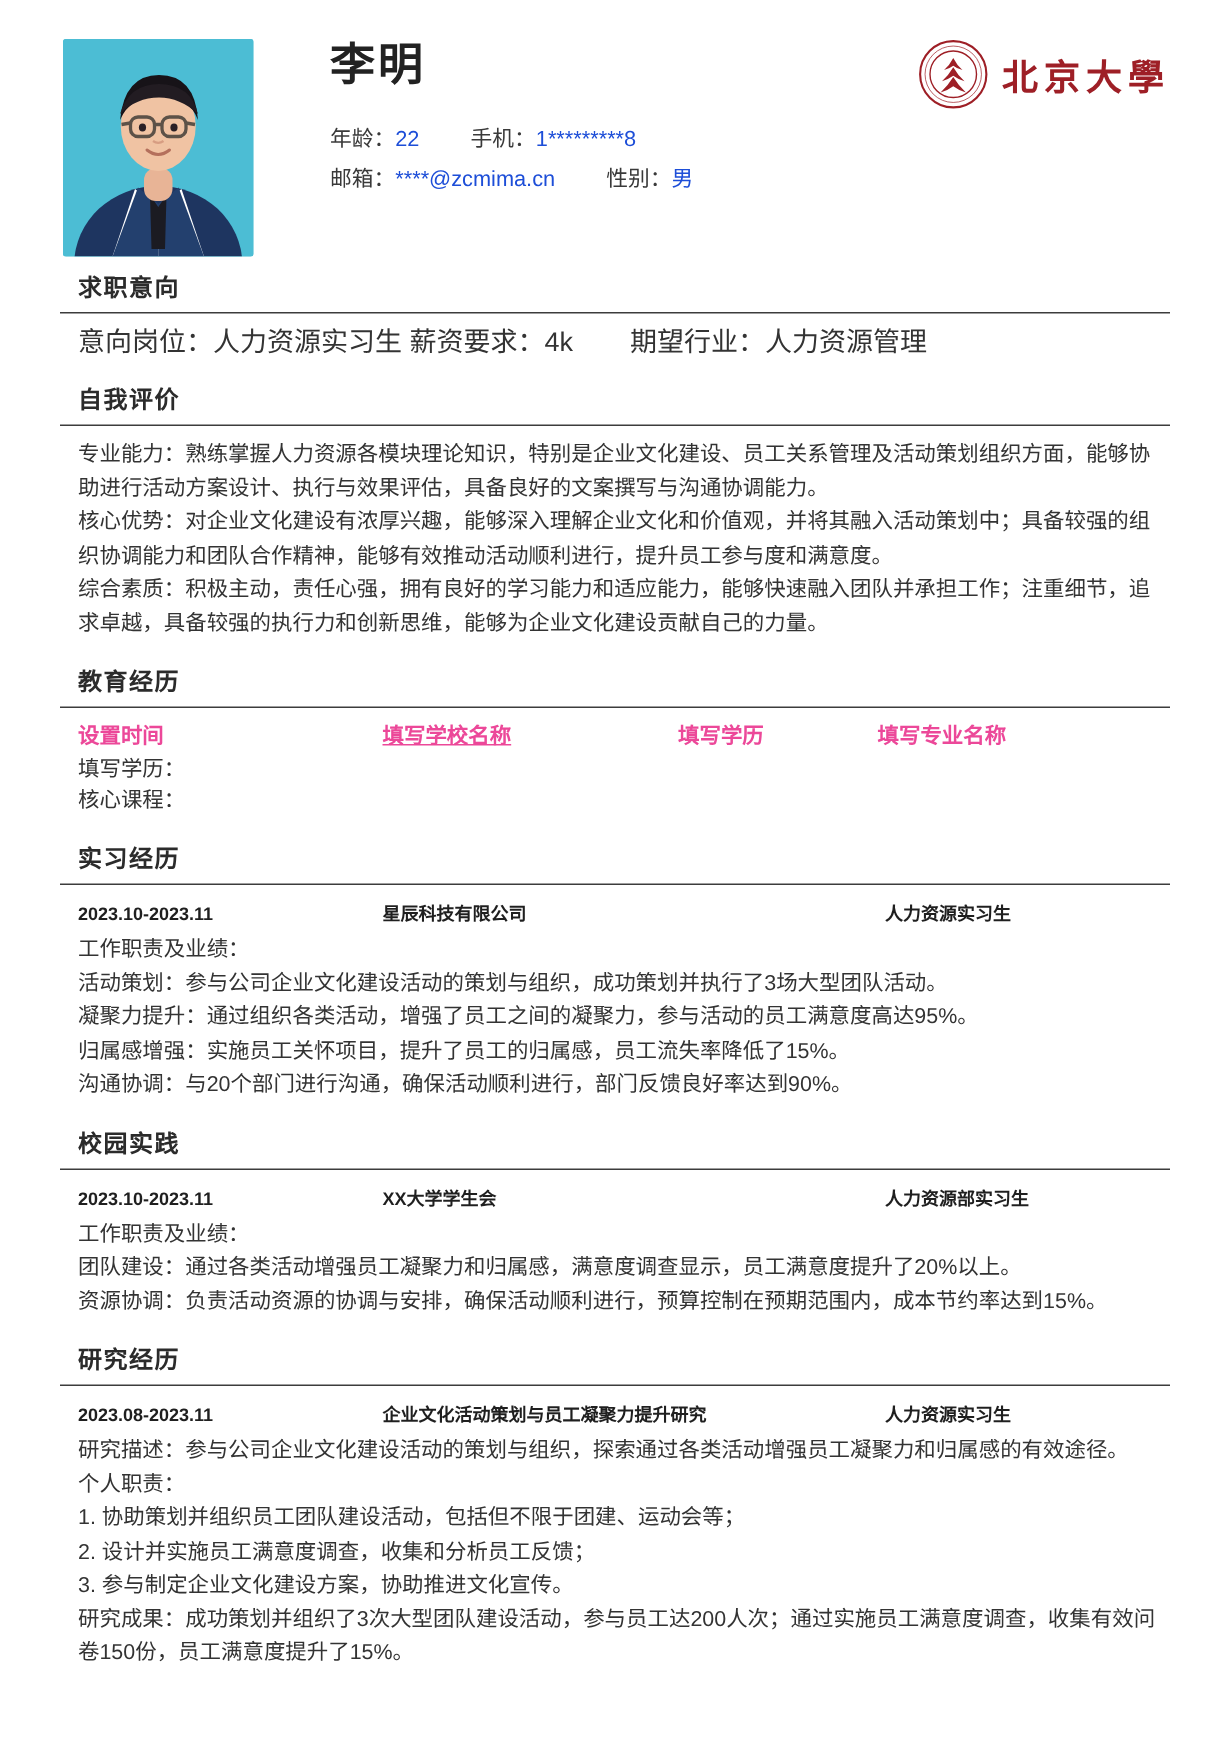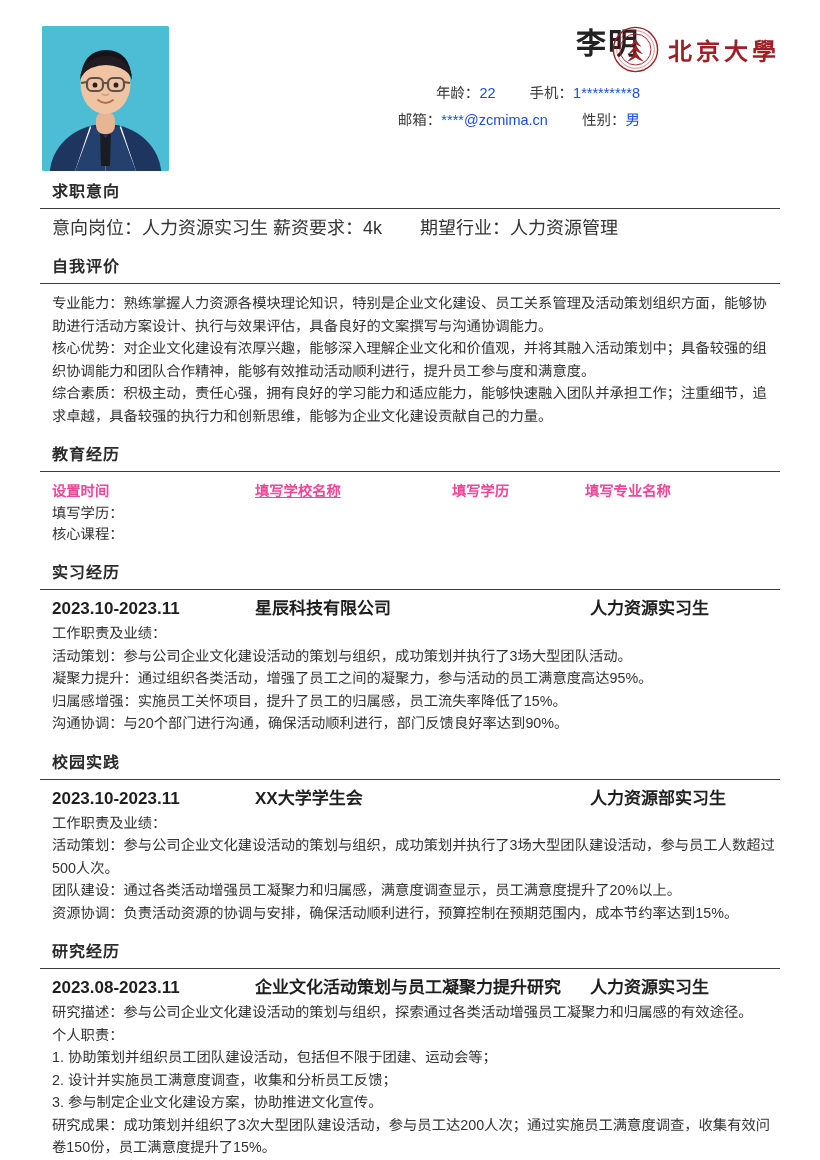--- a/index.html
+++ b/index.html
@@ -41,21 +41,21 @@
     overflow: hidden;
     background: #4fc0d2;
   }
   .photo svg { display: block; width: 127px; height: 145px; }
 
   .ident {
     position: absolute;
     left: 180px;
     top: 24px;
     width: 420px;
-    text-align: right;
+    text-align: left;
   }
   .name {
     font-size: 30px;
     font-weight: bold;
     letter-spacing: 2px;
     color: #222;
     line-height: 40px;
     margin: 0;
   }
   .meta {
@@ -136,21 +136,21 @@
   .c2 { left: 203px; text-decoration: underline; }
   .c3 { left: 400px; }
   .c4 { left: 533px; }
   .edu-line { font-size: 14.3px; line-height: 21px; color: #333; }
 
   
   .exp-head {
     position: relative;
     height: 24px;
     font-weight: bold;
-    font-size: 17px;
+    font-size: 12px;
     color: #1f1f1f;
   }
   .exp-head span { position: absolute; top: 0; white-space: nowrap; }
   .e1 { left: 0px; }
   .e2 { left: 203px; }
   .e3 { left: 538px; }
 
   .bullet { margin: 0; }
   .spacer-12 { height: 12px; }
 </style>
@@ -280,21 +280,20 @@
   <div class="section">
     <div class="sec-head">校园实践</div>
     <div class="sec-rule"></div>
     <div class="sec-body">
       <div class="exp-head">
         <span class="e1">2023.10-2023.11</span>
         <span class="e2">XX大学学生会</span>
         <span class="e3">人力资源部实习生</span>
       </div>
       <div class="bullet">工作职责及业绩：</div>
-      <div class="bullet">活动策划：参与公司企业文化建设活动的策划与组织，成功策划并执行了3场大型团队建设活动，参与员工人数超过500人次。</div>
       <div class="bullet">团队建设：通过各类活动增强员工凝聚力和归属感，满意度调查显示，员工满意度提升了20%以上。</div>
       <div class="bullet">资源协调：负责活动资源的协调与安排，确保活动顺利进行，预算控制在预期范围内，成本节约率达到15%。</div>
     </div>
   </div>
 
   <div class="spacer-12"></div>
 
   <div class="section">
     <div class="sec-head">研究经历</div>
     <div class="sec-rule"></div>

